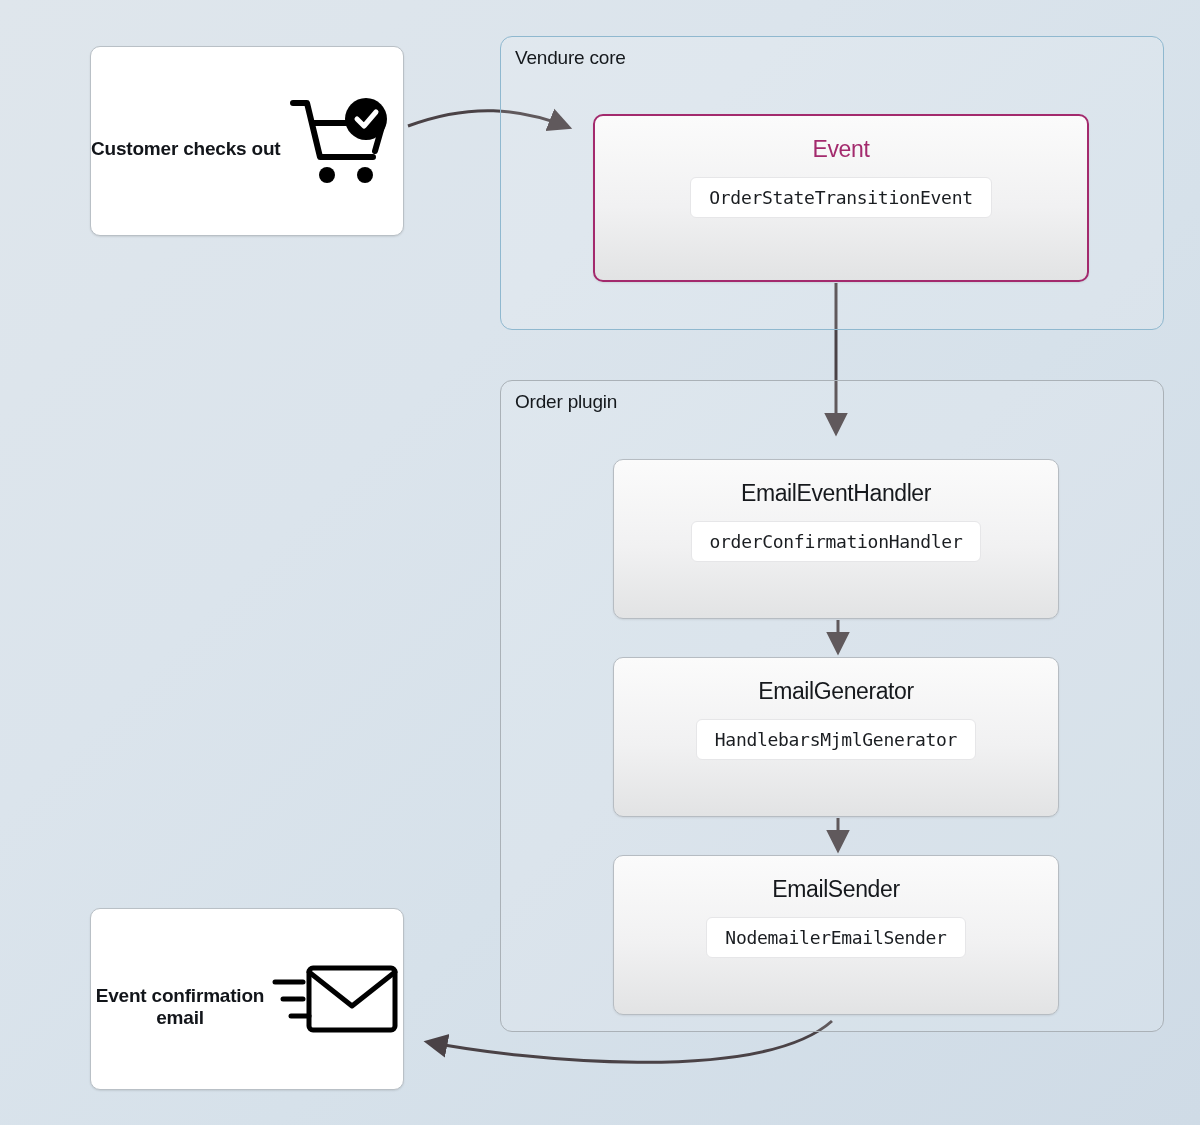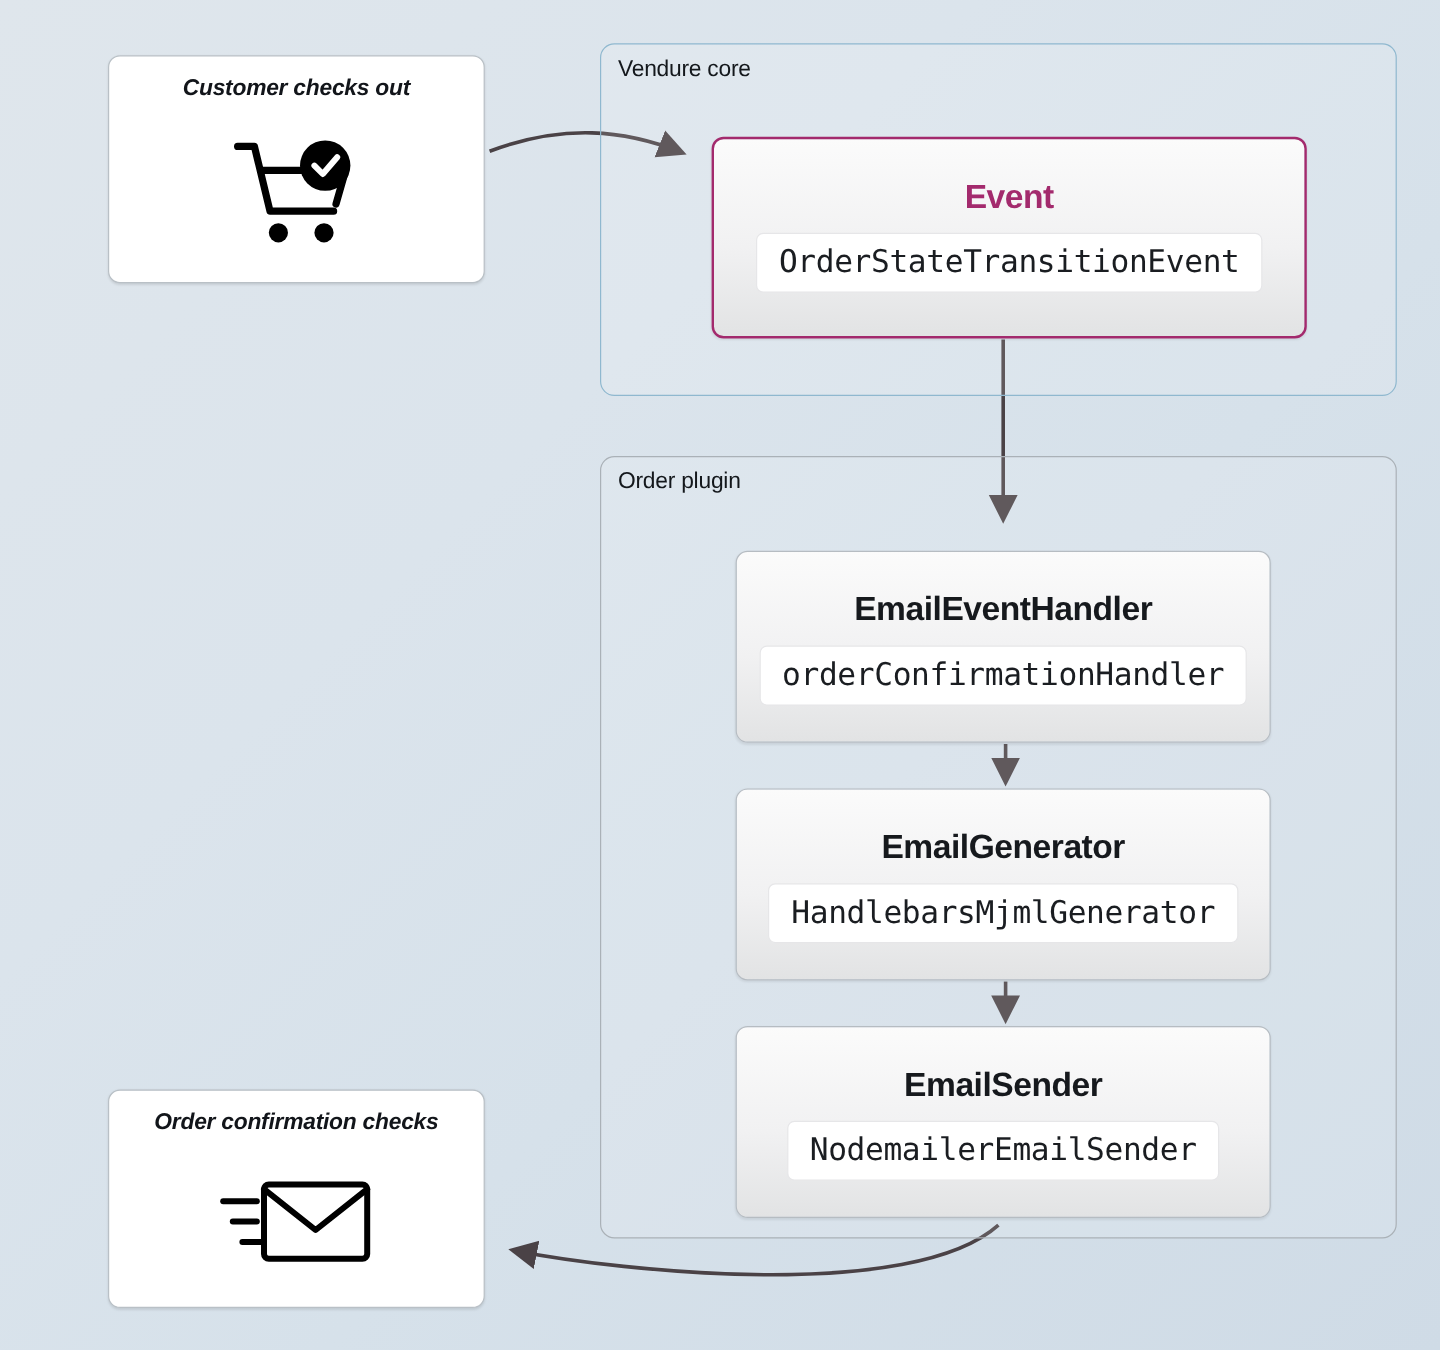--- a/index.html
+++ b/index.html
@@ -28,23 +28,22 @@
   }
 
   
   .side-card {
     position: absolute;
     background: #ffffff;
     border: 1px solid #b9c0c6;
     border-radius: 10px;
     box-shadow: 0 1px 2px rgba(0,0,0,0.10);
     display: flex;
-    flex-direction: column;
+    flex-direction: row;
     align-items: center;
-    font-style: italic;
   }
   .side-card .caption {
     font-size: 19px;
     font-weight: bold;
     color: #12151a;
     margin-top: 16px;
     text-align: center;
     letter-spacing: -0.2px;
   }
   .side-card .glyph {
@@ -83,36 +82,36 @@
     background: linear-gradient(180deg, #fbfbfb 0%, #f1f1f2 55%, #e2e3e4 100%);
     box-shadow: 0 1px 2px rgba(0,0,0,0.08);
     display: flex;
     flex-direction: column;
     align-items: center;
   }
   .node.event {
     border: 2px solid #a32a6d;
   }
   .node .node-title {
-    font-size: 28px;
-    font-weight: bold;
+    font-size: 23px;
+    font-weight: normal;
     color: #16191d;
-    margin-top: 32px;
+    margin-top: 20px;
     letter-spacing: -0.4px;
   }
   .node.event .node-title {
     color: #a32a6d;
   }
   .node .node-code {
     margin-top: 14px;
     background: #ffffff;
     border-radius: 6px;
     border: 1px solid #e6e6e8;
     font-family: "DejaVu Sans Mono", monospace;
-    font-size: 26px;
+    font-size: 18px;
     color: #1a1d21;
     padding: 9px 18px;
     letter-spacing: -0.3px;
     white-space: nowrap;
   }
 </style>
 </head>
 <body>
 
 <div id="canvas">
@@ -173,21 +172,21 @@
         </g>
         <circle cx="40" cy="82" r="8" fill="#000000"></circle>
         <circle cx="78" cy="82" r="8" fill="#000000"></circle>
         <circle cx="79" cy="26" r="21" fill="#000000"></circle>
         <path d="M70,26 L77,33 L89,19" fill="none" stroke="#ffffff" stroke-width="5" stroke-linecap="round" stroke-linejoin="round"></path>
       </svg>
     </div>
   </div>
 
   <div class="side-card" style="left:90px; top:908px; width:312px; height:180px;">
-    <div class="caption">Order confirmation checks</div>
+    <div class="caption">Event confirmation email</div>
     <div class="glyph">
       <svg width="134" height="82" viewBox="0 0 134 82" aria-hidden="true">
         <g fill="none" stroke="#000000" stroke-width="5" stroke-linecap="round" stroke-linejoin="round">
           <rect x="40" y="10" width="86" height="62" rx="4"></rect>
           <path d="M40,14 L83,48 L126,14"></path>
           <path d="M6,24 L34,24"></path>
           <path d="M14,41 L34,41"></path>
           <path d="M22,58 L40,58"></path>
         </g>
       </svg>

